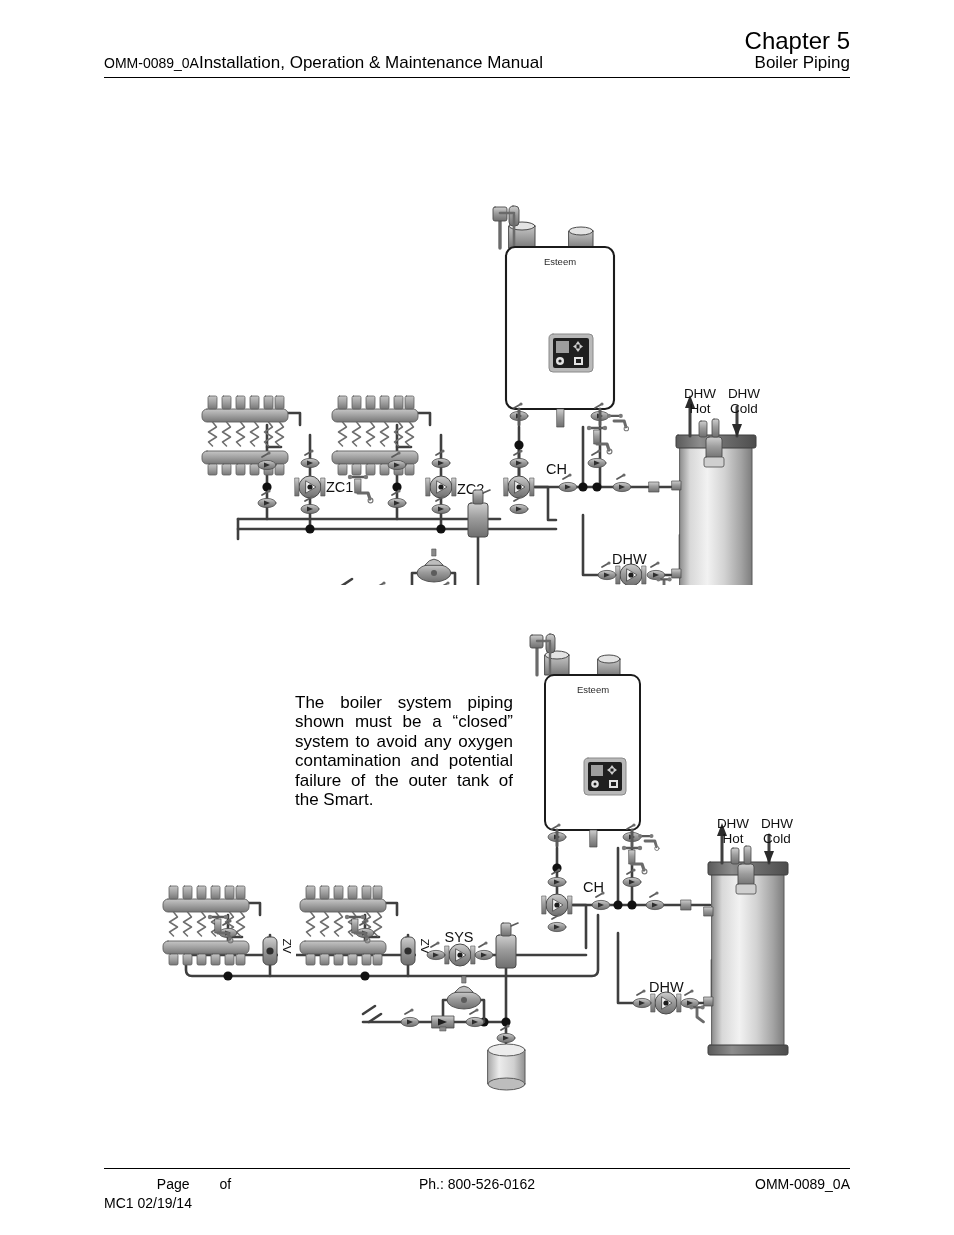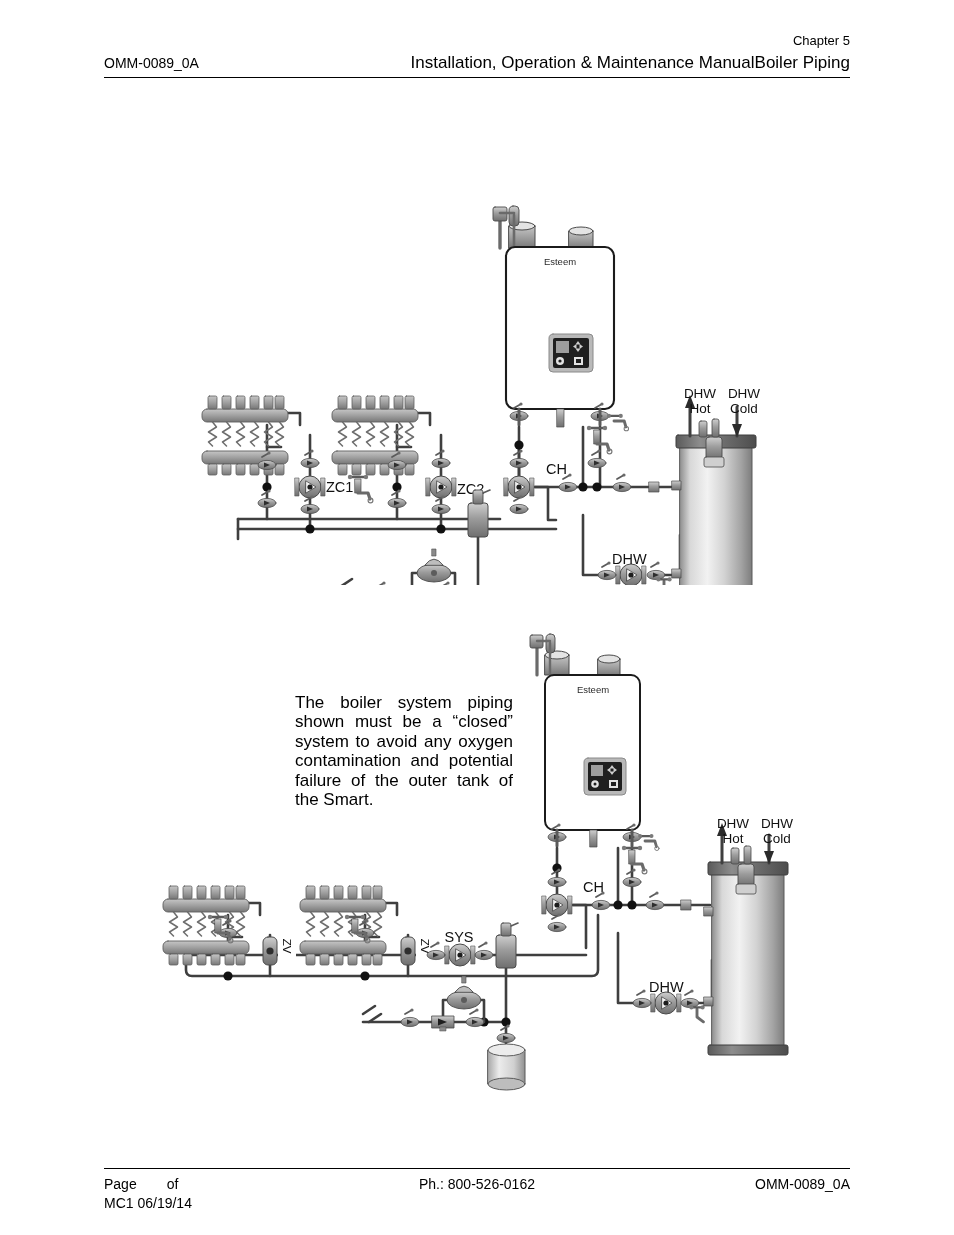--- a/index.html
+++ b/index.html
@@ -1,34 +1,34 @@
 <!DOCTYPE html>
 <html><head>
 <meta charset="utf-8">
 <style>
   html,body{margin:0;padding:0;background:#ffffff;}
   body{width:954px;height:1235px;position:relative;
        font-family:"Liberation Sans", sans-serif;color:#000;}
 
   
   #header{position:absolute;left:104px;top:30px;width:746px;}
-  #header .chapter-line{text-align:right;font-size:13px;line-height:22px;}
+  #header .chapter-line{text-align:right;font-size:24px;line-height:22px;}
   #header .main-row{display:flex;align-items:flex-end;justify-content:space-between;
                     font-size:17px;line-height:22px;}
   #header .doc-id{font-size:14px;}
-  #header .title{flex:1;text-align:right;font-size:17px;}
+  #header .title{flex:1;text-align:left;font-size:17px;}
   #header .section{text-align:right;font-size:17px;}
   #header .rule{border-bottom:1.6px solid #000;margin-top:3px;}
 
   
   #footer{position:absolute;left:104px;top:1168px;width:746px;}
   #footer .rule{border-bottom:1.6px solid #000;}
   #footer .frow{display:flex;justify-content:space-between;margin-top:6px;font-size:14px;line-height:19px;}
   #footer .fleft{width:180px;}
-  #footer .fleft .l1{display:flex;gap:30px;}
+  #footer .fleft .l1{display:flex;gap:30px;justify-content:center;}
   #footer .fmid{flex:1;text-align:center;font-size:14px;}
   #footer .fright{width:180px;text-align:right;font-size:14px;}
 
   
   .diagram{position:absolute;}
   #diagram-1{left:0px;top:95px;width:954px;height:490px;}
   #diagram-2{left:0px;top:615px;width:954px;height:480px;}
   .diagram svg{display:block;}
 
   
@@ -587,20 +587,20 @@
 </div>
 
 <div id="footer">
   <div class="rule"></div>
   <div class="frow">
     <div class="fleft">
       <div class="l1">
         <span>Page</span>
         <span>of</span>
       </div>
-      <div>MC1 06/19/14</div>
+      <div>MC1 02/19/14</div>
     </div>
     <div class="fmid">
       <div>Ph.: 800-526-0162</div>
     </div>
     <div class="fright">OMM-0089_0A</div>
   </div>
 </div>
 
 </body></html>

